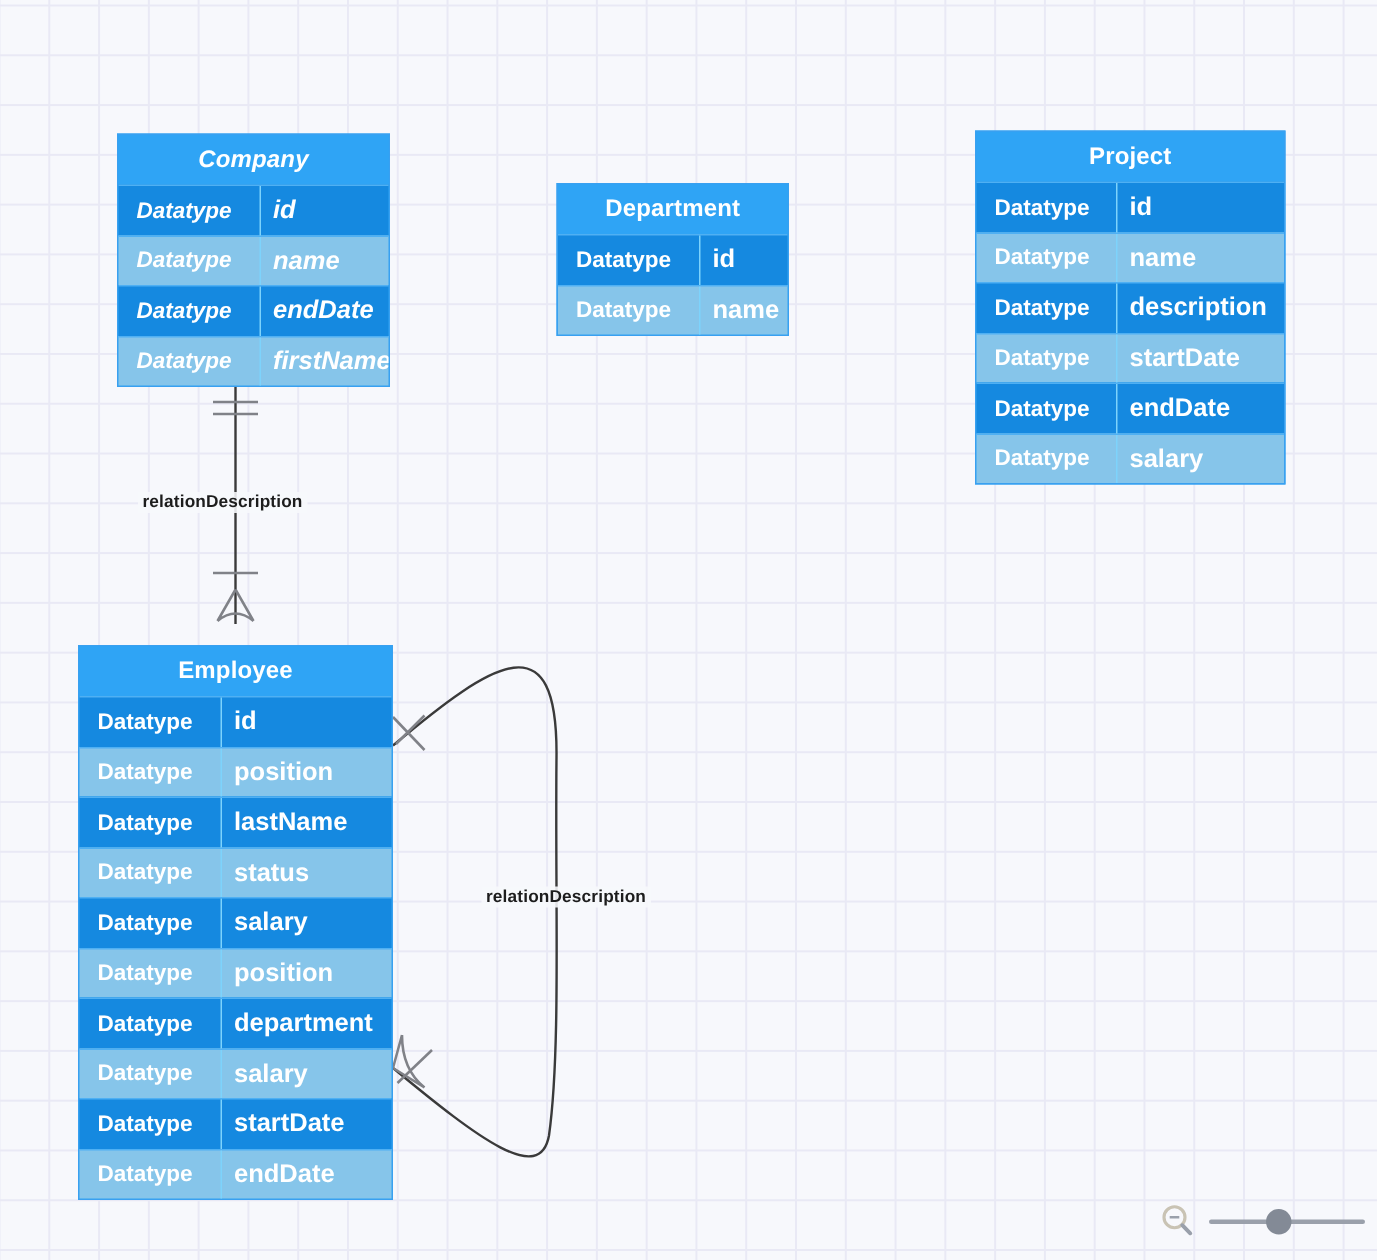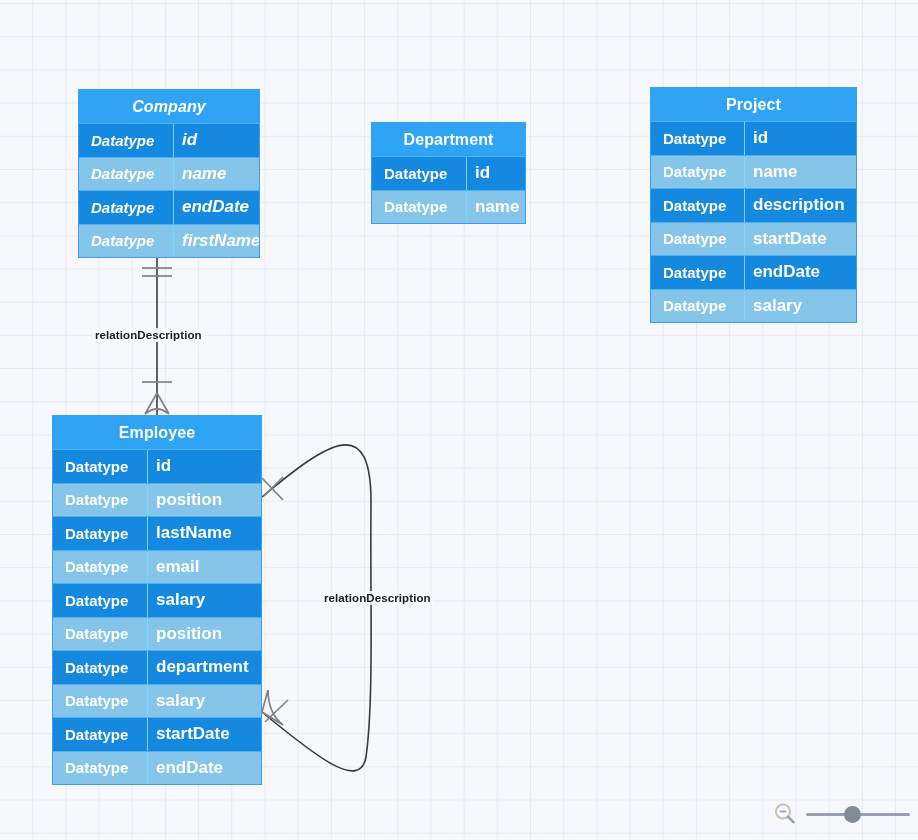--- a/index.html
+++ b/index.html
@@ -229,37 +229,37 @@
     <div class="attr-row odd">
       <span class="attr-type">Datatype</span>
       <span class="attr-name">endDate</span>
     </div>
     <div class="attr-row even">
       <span class="attr-type">Datatype</span>
       <span class="attr-name">salary</span>
     </div>
   </div>
 
-  <div class="entity" id="entity-employee" style="left:52px; top:415px; width:210px;">
+  <div class="entity" id="entity-employee" style="left:52px; top:430px; width:210px;">
     <div class="entity-title">Employee</div>
     <div class="attr-row odd">
       <span class="attr-type">Datatype</span>
       <span class="attr-name">id</span>
     </div>
     <div class="attr-row even">
       <span class="attr-type">Datatype</span>
       <span class="attr-name">position</span>
     </div>
     <div class="attr-row odd">
       <span class="attr-type">Datatype</span>
       <span class="attr-name">lastName</span>
     </div>
     <div class="attr-row even">
       <span class="attr-type">Datatype</span>
-      <span class="attr-name">email</span>
+      <span class="attr-name">status</span>
     </div>
     <div class="attr-row odd">
       <span class="attr-type">Datatype</span>
       <span class="attr-name">salary</span>
     </div>
     <div class="attr-row even">
       <span class="attr-type">Datatype</span>
       <span class="attr-name">position</span>
     </div>
     <div class="attr-row odd">

